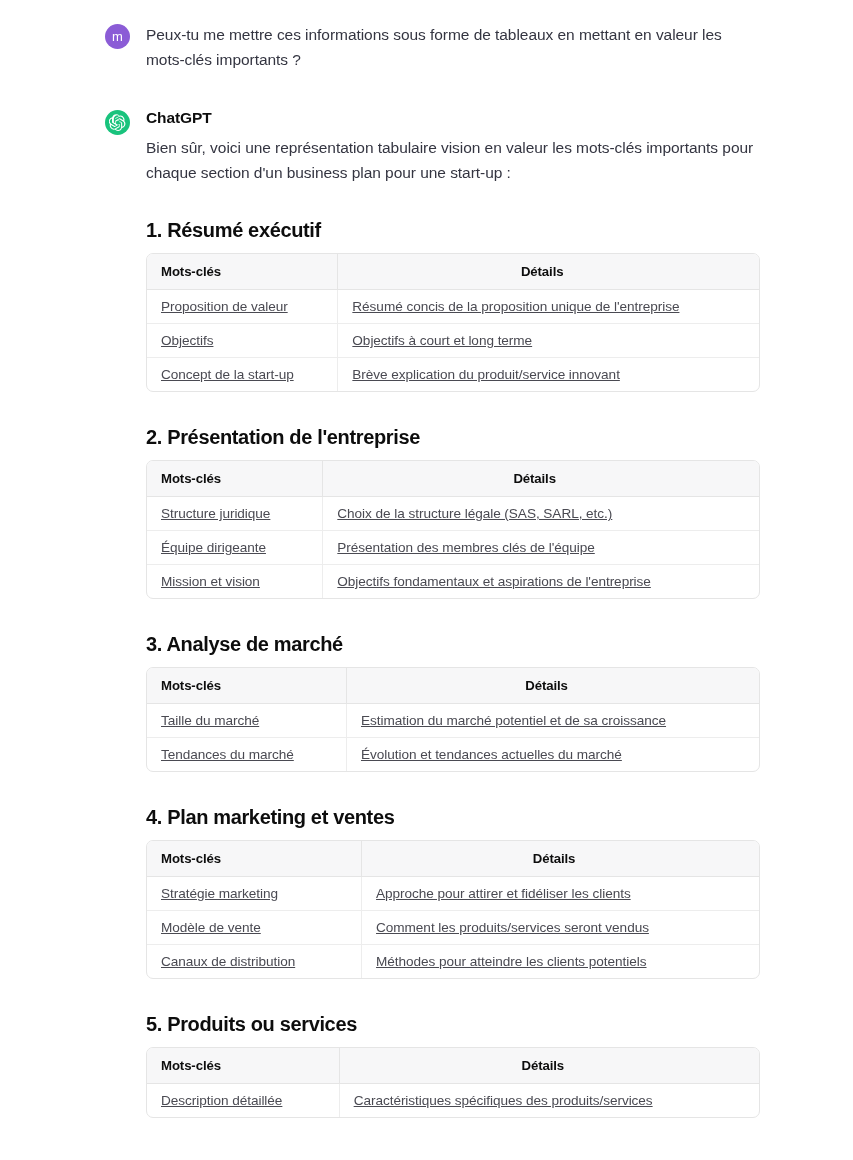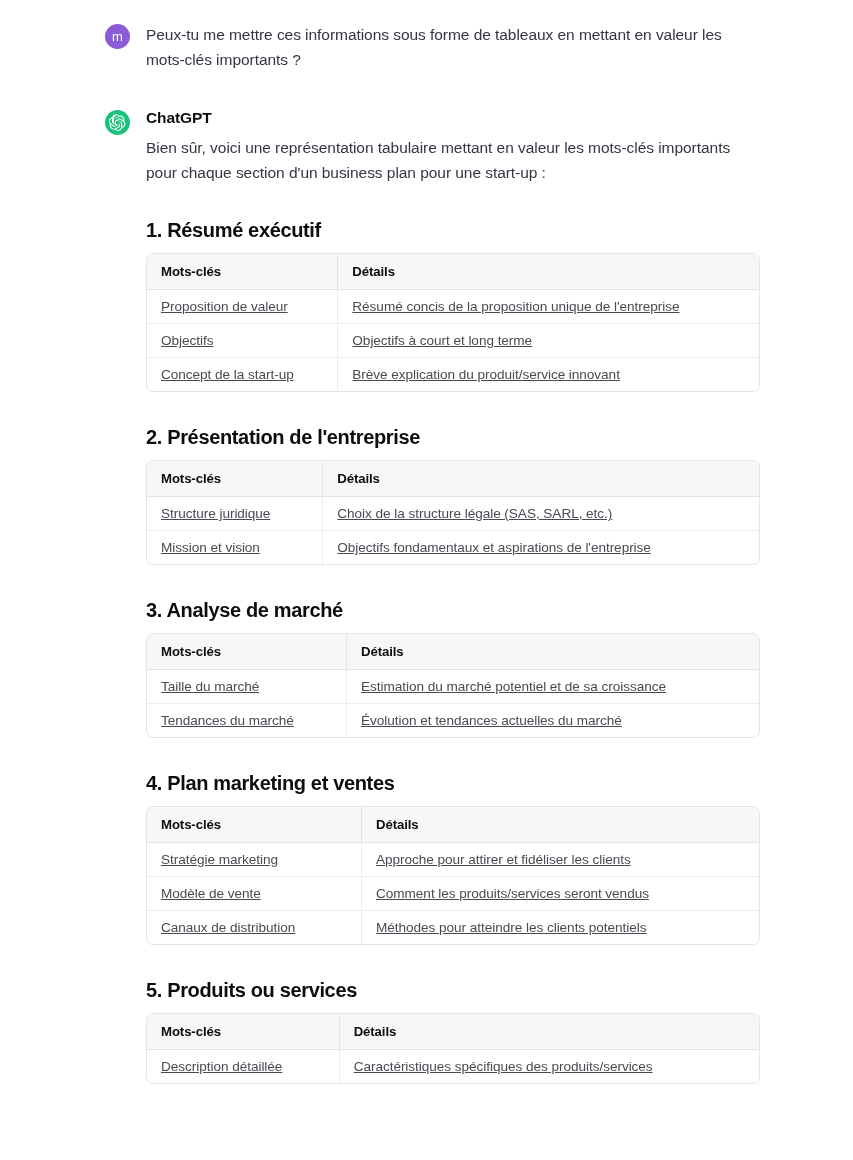--- a/index.html
+++ b/index.html
@@ -111,21 +111,21 @@
     font-weight: 700;
     color: #0d0d0d;
     font-size: 13.2px;
     letter-spacing: -0.1px;
     padding: 10px 27px 10px 14px;
     border-bottom: 1px solid #e5e5e5;
     border-right: 1px solid #e5e5e5;
     white-space: nowrap;
     height: 13px;
   }
-  table.md-table th:last-child { border-right: none; }
+  table.md-table th:last-child { border-right: none; text-align: center; }
   table.md-table td {
     color: #4a4a52;
     font-size: 13.6px;
     letter-spacing: -0.05px;
     padding: 9px 14px 9px 14px;
     border-bottom: 1px solid #ededed;
     border-right: 1px solid #ededed;
     height: 14px;
     vertical-align: middle;
     text-decoration: underline;
@@ -154,21 +154,21 @@
     <div class="avatar-col">
       <div class="avatar avatar-assistant">
         <svg width="17" height="17" viewBox="0 0 24 24" aria-hidden="true">
           <path fill="#ffffff" d="M21.55 10.02a5.9 5.9 0 0 0-.5-4.84 5.92 5.92 0 0 0-6.38-2.84A5.9 5.9 0 0 0 10.2.39a5.92 5.92 0 0 0-5.64 4.1A5.9 5.9 0 0 0 .6 7.35a5.92 5.92 0 0 0 .73 6.94 5.9 5.9 0 0 0 .5 4.84 5.92 5.92 0 0 0 6.38 2.84 5.9 5.9 0 0 0 4.46 1.99 5.92 5.92 0 0 0 5.65-4.1 5.9 5.9 0 0 0 3.95-2.86 5.92 5.92 0 0 0-.73-6.98zm-8.88 12.4a4.4 4.4 0 0 1-2.82-1.02l.14-.08 4.68-2.7a.76.76 0 0 0 .39-.67v-6.6l1.98 1.15a.07.07 0 0 1 .04.05v5.47a4.4 4.4 0 0 1-4.4 4.4zM3.2 18.38a4.38 4.38 0 0 1-.53-2.94l.14.08 4.69 2.7a.76.76 0 0 0 .77 0l5.72-3.3v2.28a.08.08 0 0 1-.03.06l-4.74 2.74a4.4 4.4 0 0 1-6.02-1.62zM1.97 8.13a4.4 4.4 0 0 1 2.3-1.93v5.56a.74.74 0 0 0 .38.66l5.7 3.29-1.99 1.14a.07.07 0 0 1-.07 0L3.55 14.1a4.4 4.4 0 0 1-1.6-5.97zm16.25 3.78L12.5 8.6l1.98-1.14a.07.07 0 0 1 .07 0l4.74 2.74a4.4 4.4 0 0 1-.68 7.93v-5.56a.76.76 0 0 0-.4-.66zm1.97-2.97l-.14-.09-4.68-2.72a.76.76 0 0 0-.77 0l-5.72 3.3V7.15a.07.07 0 0 1 .03-.06l4.74-2.73a4.4 4.4 0 0 1 6.54 4.56zM8.89 13l-1.98-1.14a.08.08 0 0 1-.04-.06V6.34a4.4 4.4 0 0 1 7.22-3.38l-.14.08L9.27 5.73a.76.76 0 0 0-.39.67L8.89 13zm1.08-2.32L12.52 9.2l2.56 1.47v2.95l-2.55 1.47-2.56-1.47v-2.94z"></path>
         </svg>
       </div>
     </div>
 
     <div class="msg-body">
       <div class="author">ChatGPT</div>
-      <p class="para">Bien sûr, voici une représentation tabulaire mettant en valeur les mots-clés importants pour chaque section d'un business plan pour une start-up :</p>
+      <p class="para">Bien sûr, voici une représentation tabulaire vision en valeur les mots-clés importants pour chaque section d'un business plan pour une start-up :</p>
 
       <div class="section-block">
         <h3 class="section-title">1. Résumé exécutif</h3>
         <div class="tbl-wrap">
           <table class="md-table">
             <thead>
               <tr>
                 <th>Mots-clés</th>
                 <th>Détails</th>
               </tr>
@@ -200,20 +200,24 @@
                 <th>Mots-clés</th>
                 <th>Détails</th>
               </tr>
             </thead>
             <tbody>
               <tr>
                 <td>Structure juridique</td>
                 <td>Choix de la structure légale (SAS, SARL, etc.)</td>
               </tr>
               <tr>
+                <td>Équipe dirigeante</td>
+                <td>Présentation des membres clés de l'équipe</td>
+              </tr>
+              <tr>
                 <td>Mission et vision</td>
                 <td>Objectifs fondamentaux et aspirations de l'entreprise</td>
               </tr>
             </tbody>
           </table>
         </div>
       </div>
 
       <div class="section-block">
         <h3 class="section-title">3. Analyse de marché</h3>

